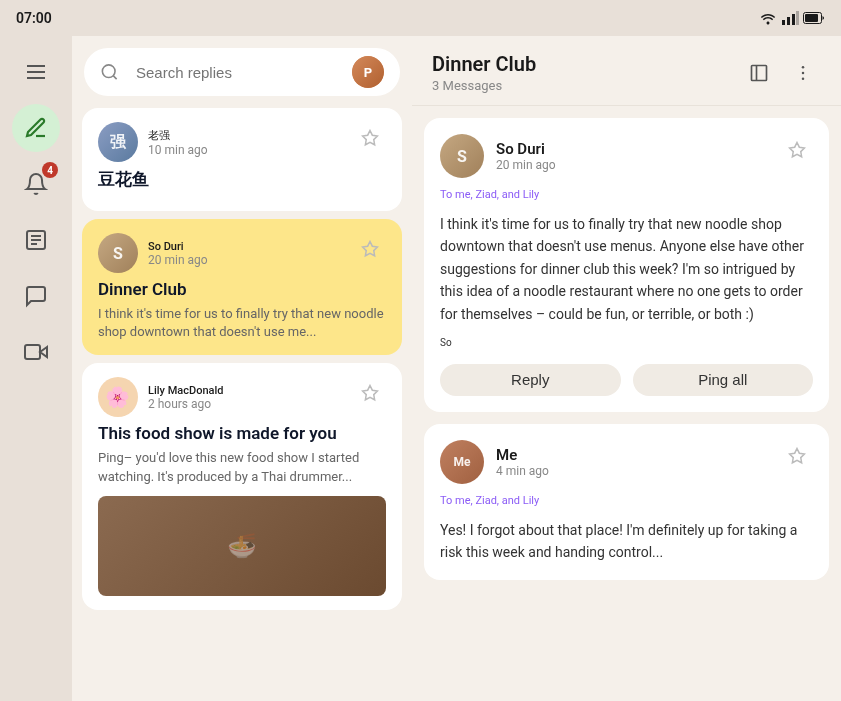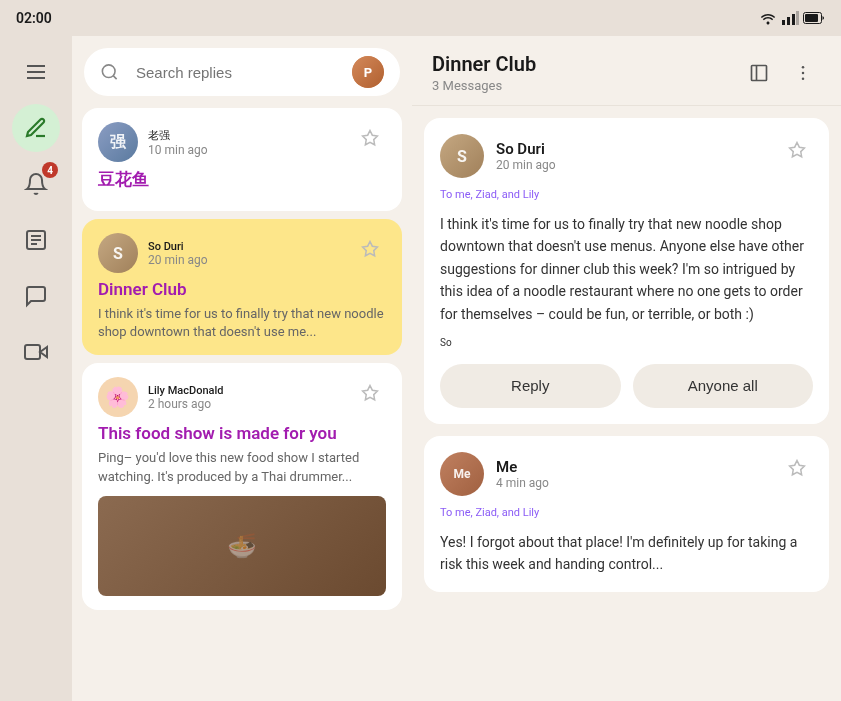--- a/index.html
+++ b/index.html
@@ -177,21 +177,21 @@
       height: 32px;
       display: flex;
       align-items: center;
       justify-content: center;
       cursor: pointer;
       color: #bbb;
     }
     .email-subject {
       font-size: 17px;
       font-weight: 600;
-      color: #a21caf;
+      color: #0f172a;
       margin-bottom: 6px;
     }
     .email-preview {
       font-size: 13px;
       color: #666;
       line-height: 1.4;
     }
     .email-image {
       width: 100%;
       height: 100px;
@@ -309,21 +309,21 @@
       margin-top: 12px;
     }
 
     .reply-actions {
       display: flex;
       gap: 12px;
       margin-top: 16px;
     }
     .reply-btn {
       flex: 1;
-      height: 44px;
+      height: 32px;
       background: #f0ebe4;
       border: none;
       border-radius: 22px;
       font-size: 15px;
       font-weight: 500;
       color: #333;
       cursor: pointer;
       display: flex;
       align-items: center;
       justify-content: center;
@@ -363,21 +363,21 @@
       display: flex;
       align-items: center;
       justify-content: center;
       font-size: 20px;
     }
   </style>
 </head>
 <body>
 
 <div class="status-bar">
-  <span class="status-time">02:00</span>
+  <span class="status-time">07:00</span>
   <div class="status-icons">
 
     <svg width="18" height="14" viewBox="0 0 18 14" fill="none">
       <path d="M9 10.5C9.83 10.5 10.5 11.17 10.5 12C10.5 12.83 9.83 13.5 9 13.5C8.17 13.5 7.5 12.83 7.5 12C7.5 11.17 8.17 10.5 9 10.5Z" fill="#1a1a1a"></path>
       <path d="M9 7.5C10.6 7.5 12.04 8.17 13.09 9.22L14.15 8.16C12.82 6.83 10.99 6 9 6C7.01 6 5.18 6.83 3.85 8.16L4.91 9.22C5.96 8.17 7.4 7.5 9 7.5Z" fill="#1a1a1a"></path>
       <path d="M9 4.5C11.39 4.5 13.55 5.48 15.11 7.07L16.17 6.01C14.33 4.15 11.8 3 9 3C6.2 3 3.67 4.15 1.83 6.01L2.89 7.07C4.45 5.48 6.61 4.5 9 4.5Z" fill="#1a1a1a"></path>
     </svg>
 
     <svg width="18" height="14" viewBox="0 0 18 14" fill="none">
       <rect x="1" y="9" width="3" height="5" fill="#1a1a1a"></rect>
@@ -562,21 +562,21 @@
           <svg width="18" height="18" viewBox="0 0 24 24" fill="none" stroke="#bbb" stroke-width="2">
             <polygon points="12 2 15.09 8.26 22 9.27 17 14.14 18.18 21.02 12 17.77 5.82 21.02 7 14.14 2 9.27 8.91 8.26 12 2"></polygon>
           </svg>
         </div>
       </div>
       <div class="msg-to">To me, Ziad, and Lily</div>
       <div class="msg-body">I think it's time for us to finally try that new noodle shop downtown that doesn't use menus. Anyone else have other suggestions for dinner club this week? I'm so intrigued by this idea of a noodle restaurant where no one gets to order for themselves – could be fun, or terrible, or both :)</div>
       <div class="msg-signature">So</div>
       <div class="reply-actions">
         <button class="reply-btn">Reply</button>
-        <button class="reply-btn">Anyone all</button>
+        <button class="reply-btn">Ping all</button>
       </div>
     </div>
 
     <div class="message-card">
       <div class="message-header">
         <div class="message-sender-info">
           <div class="msg-avatar avatar-circle-me">
             <div class="person-icon" style="font-size:12px;">Me</div>
           </div>
           <div>

